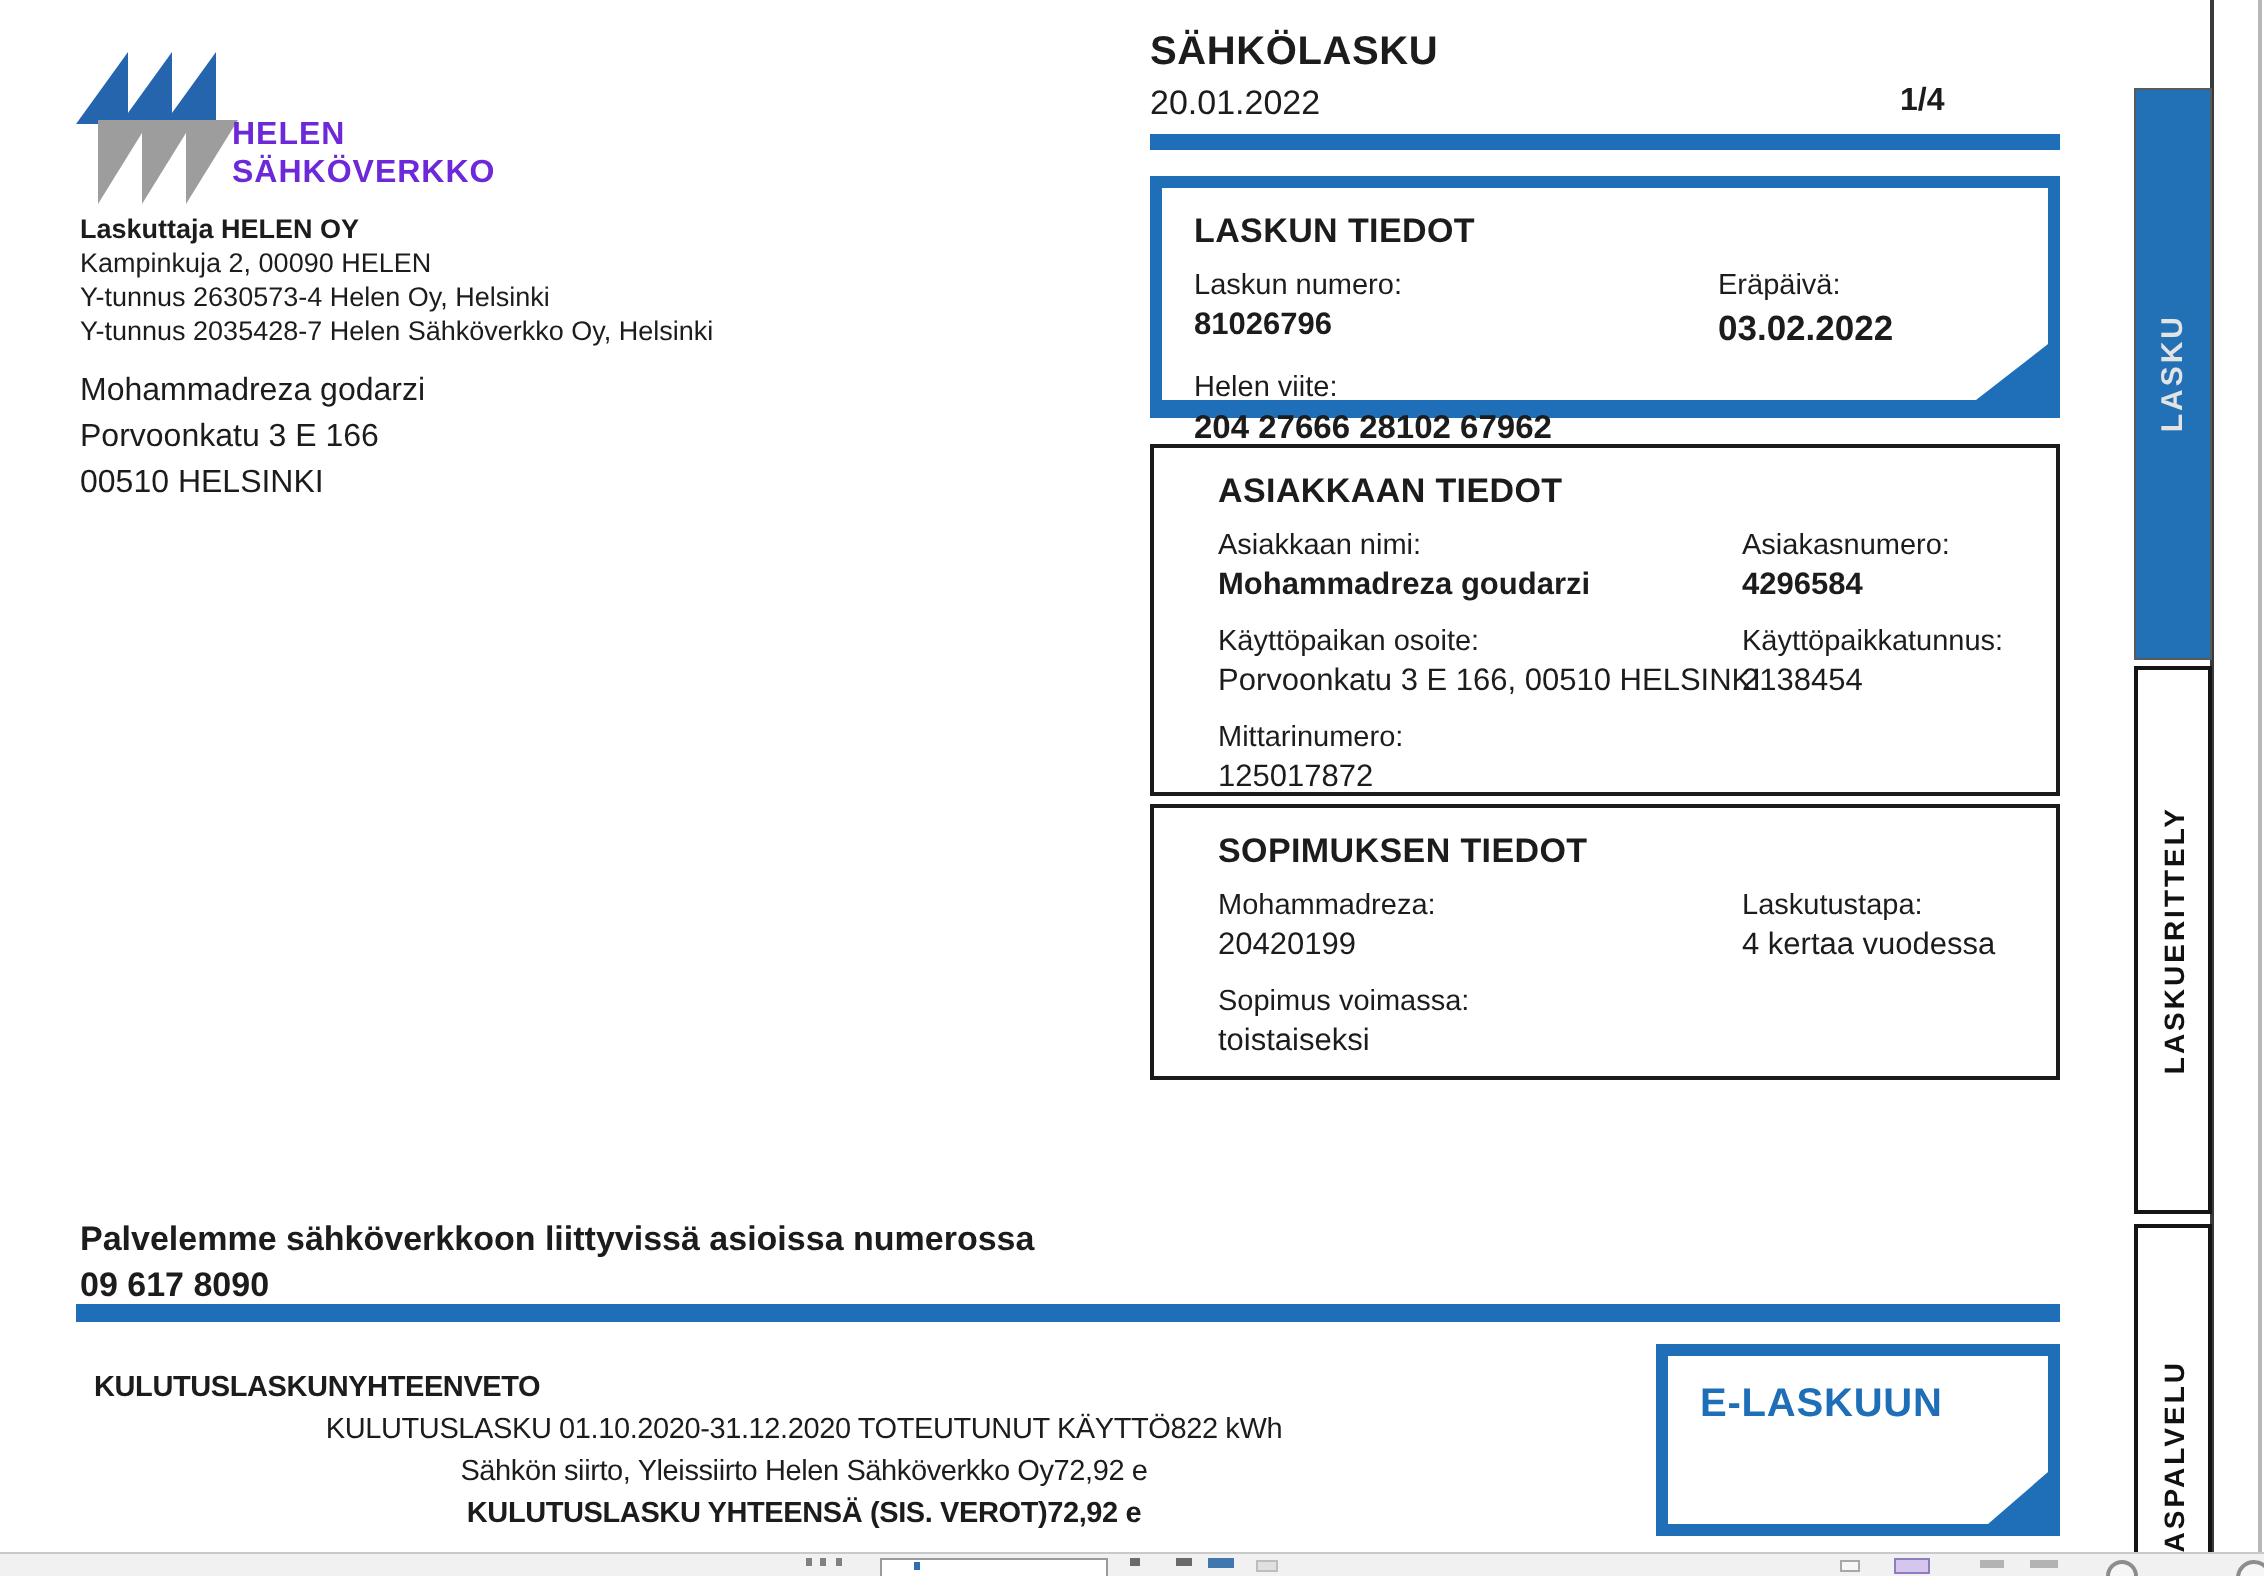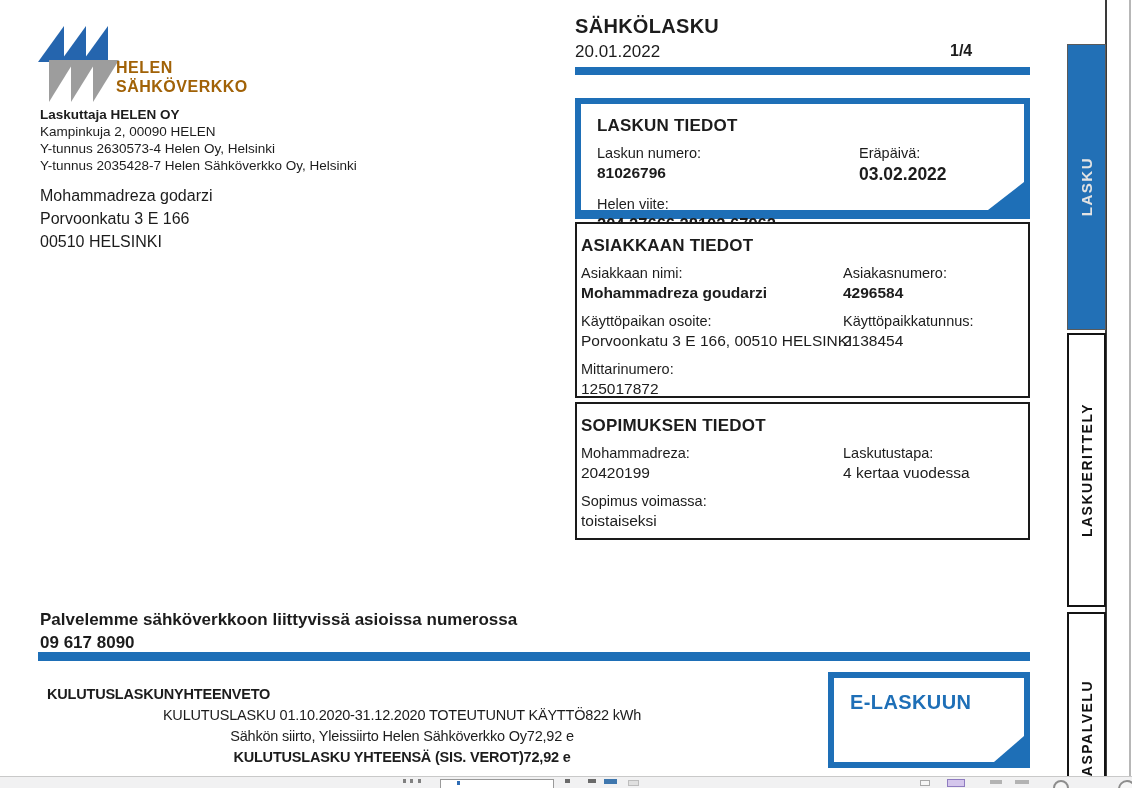--- a/index.html
+++ b/index.html
@@ -4,42 +4,42 @@
 <style>
   html,body{margin:0;padding:0;background:#ffffff;}
   .screen{position:relative;width:1132px;height:788px;overflow:hidden;background:#fff;
           font-family:"Liberation Sans", sans-serif;color:#1c1c1c;}
 
   
   .logo-wrap{position:absolute;left:38px;top:26px;width:280px;height:78px;}
   .tri{position:absolute;}
   .tri-blue{background:#2565ae;clip-path:polygon(0 100%,100% 0,100% 100%);width:26px;height:36px;top:0;}
   .tri-gray{background:#9d9d9d;clip-path:polygon(0 0,100% 0,0 100%);width:26px;height:42px;top:34px;}
-  .logo-text{position:absolute;left:78px;top:32px;color:#a16207;font-weight:bold;
+  .logo-text{position:absolute;left:78px;top:32px;color:#6d28d9;font-weight:bold;
              font-size:16px;line-height:19px;letter-spacing:.5px;}
 
   
   .biller{position:absolute;left:40px;top:106px;font-size:13.5px;line-height:17px;}
   .biller .b0{font-weight:bold;}
   .recipient{position:absolute;left:40px;top:184px;font-size:16px;line-height:23px;}
 
   
   .doc-title{position:absolute;left:575px;top:15px;font-size:20px;font-weight:800;letter-spacing:.3px;}
   .doc-date{position:absolute;left:575px;top:42px;font-size:17px;}
   .doc-page{position:absolute;left:950px;top:42px;width:80px;text-align:left;font-size:16px;font-weight:bold;}
   .bar{position:absolute;background:#1e6fb7;}
   .bar1{left:575px;top:67px;width:455px;height:8px;}
   .bar2{left:38px;top:652px;width:992px;height:9px;}
 
   
   .box{position:absolute;left:575px;width:455px;box-sizing:border-box;background:#fff;}
-  .box-blue{top:98px;height:121px;border:6px solid #1e6fb7;border-bottom-width:9px;padding:8px 16px;}
+  .box-blue{top:88px;height:121px;border:6px solid #1e6fb7;border-bottom-width:9px;padding:8px 16px;}
   .box-blue::after{content:"";position:absolute;right:0;bottom:0;width:36px;height:28px;
                    background:#1e6fb7;clip-path:polygon(100% 0,100% 100%,0 100%);}
-  .box-plain{border:2px solid #1a1a1a;padding:8px 4px;}
+  .box-plain{border:2px solid #1a1a1a;padding:8px 32px;}
   .box-customer{top:222px;height:176px;}
   .box-contract{top:402px;height:138px;}
   .box-title{font-size:17px;font-weight:800;margin:4px 0 9px 0;letter-spacing:.2px;}
   .frow{display:flex;}
   .col-l{width:262px;flex:none;}
   .fgroup{margin-bottom:11px;white-space:nowrap;}
   .flabel{font-size:14.5px;margin-bottom:3px;}
   .fvalue{font-size:15.5px;}
   .fvalue.bold{font-weight:bold;}
   .fvalue.big{font-size:17.5px;font-weight:800;}

